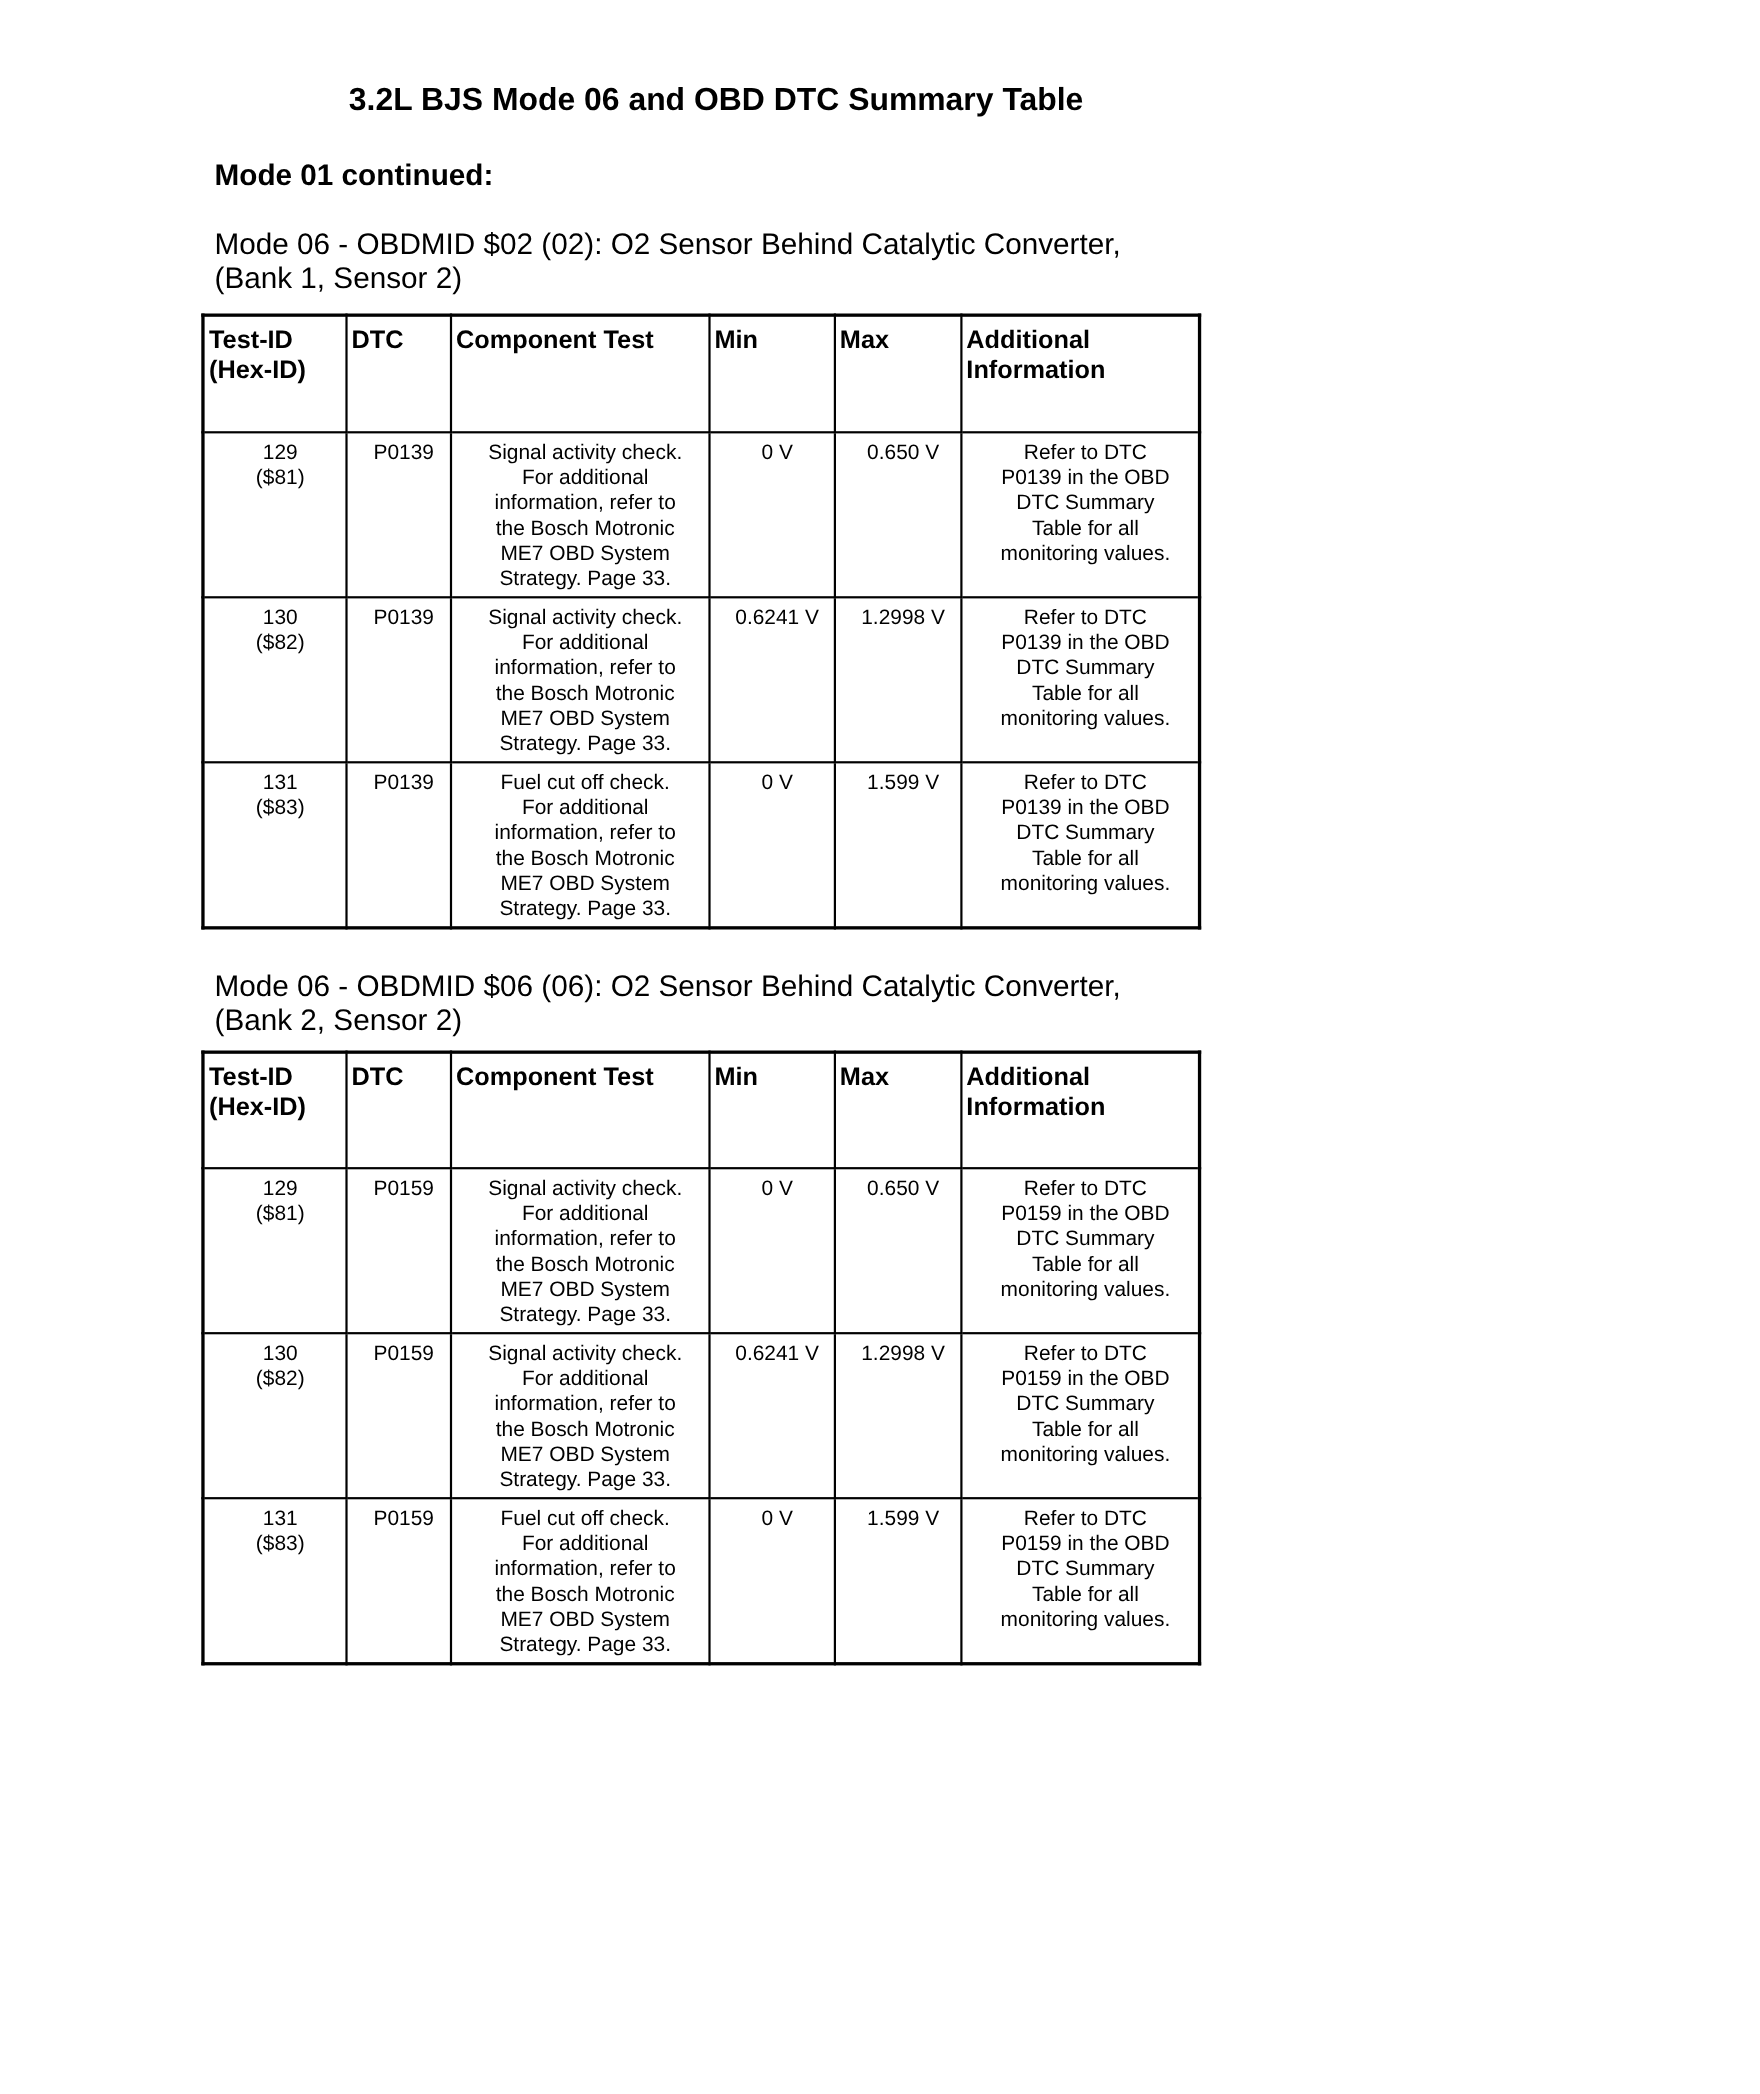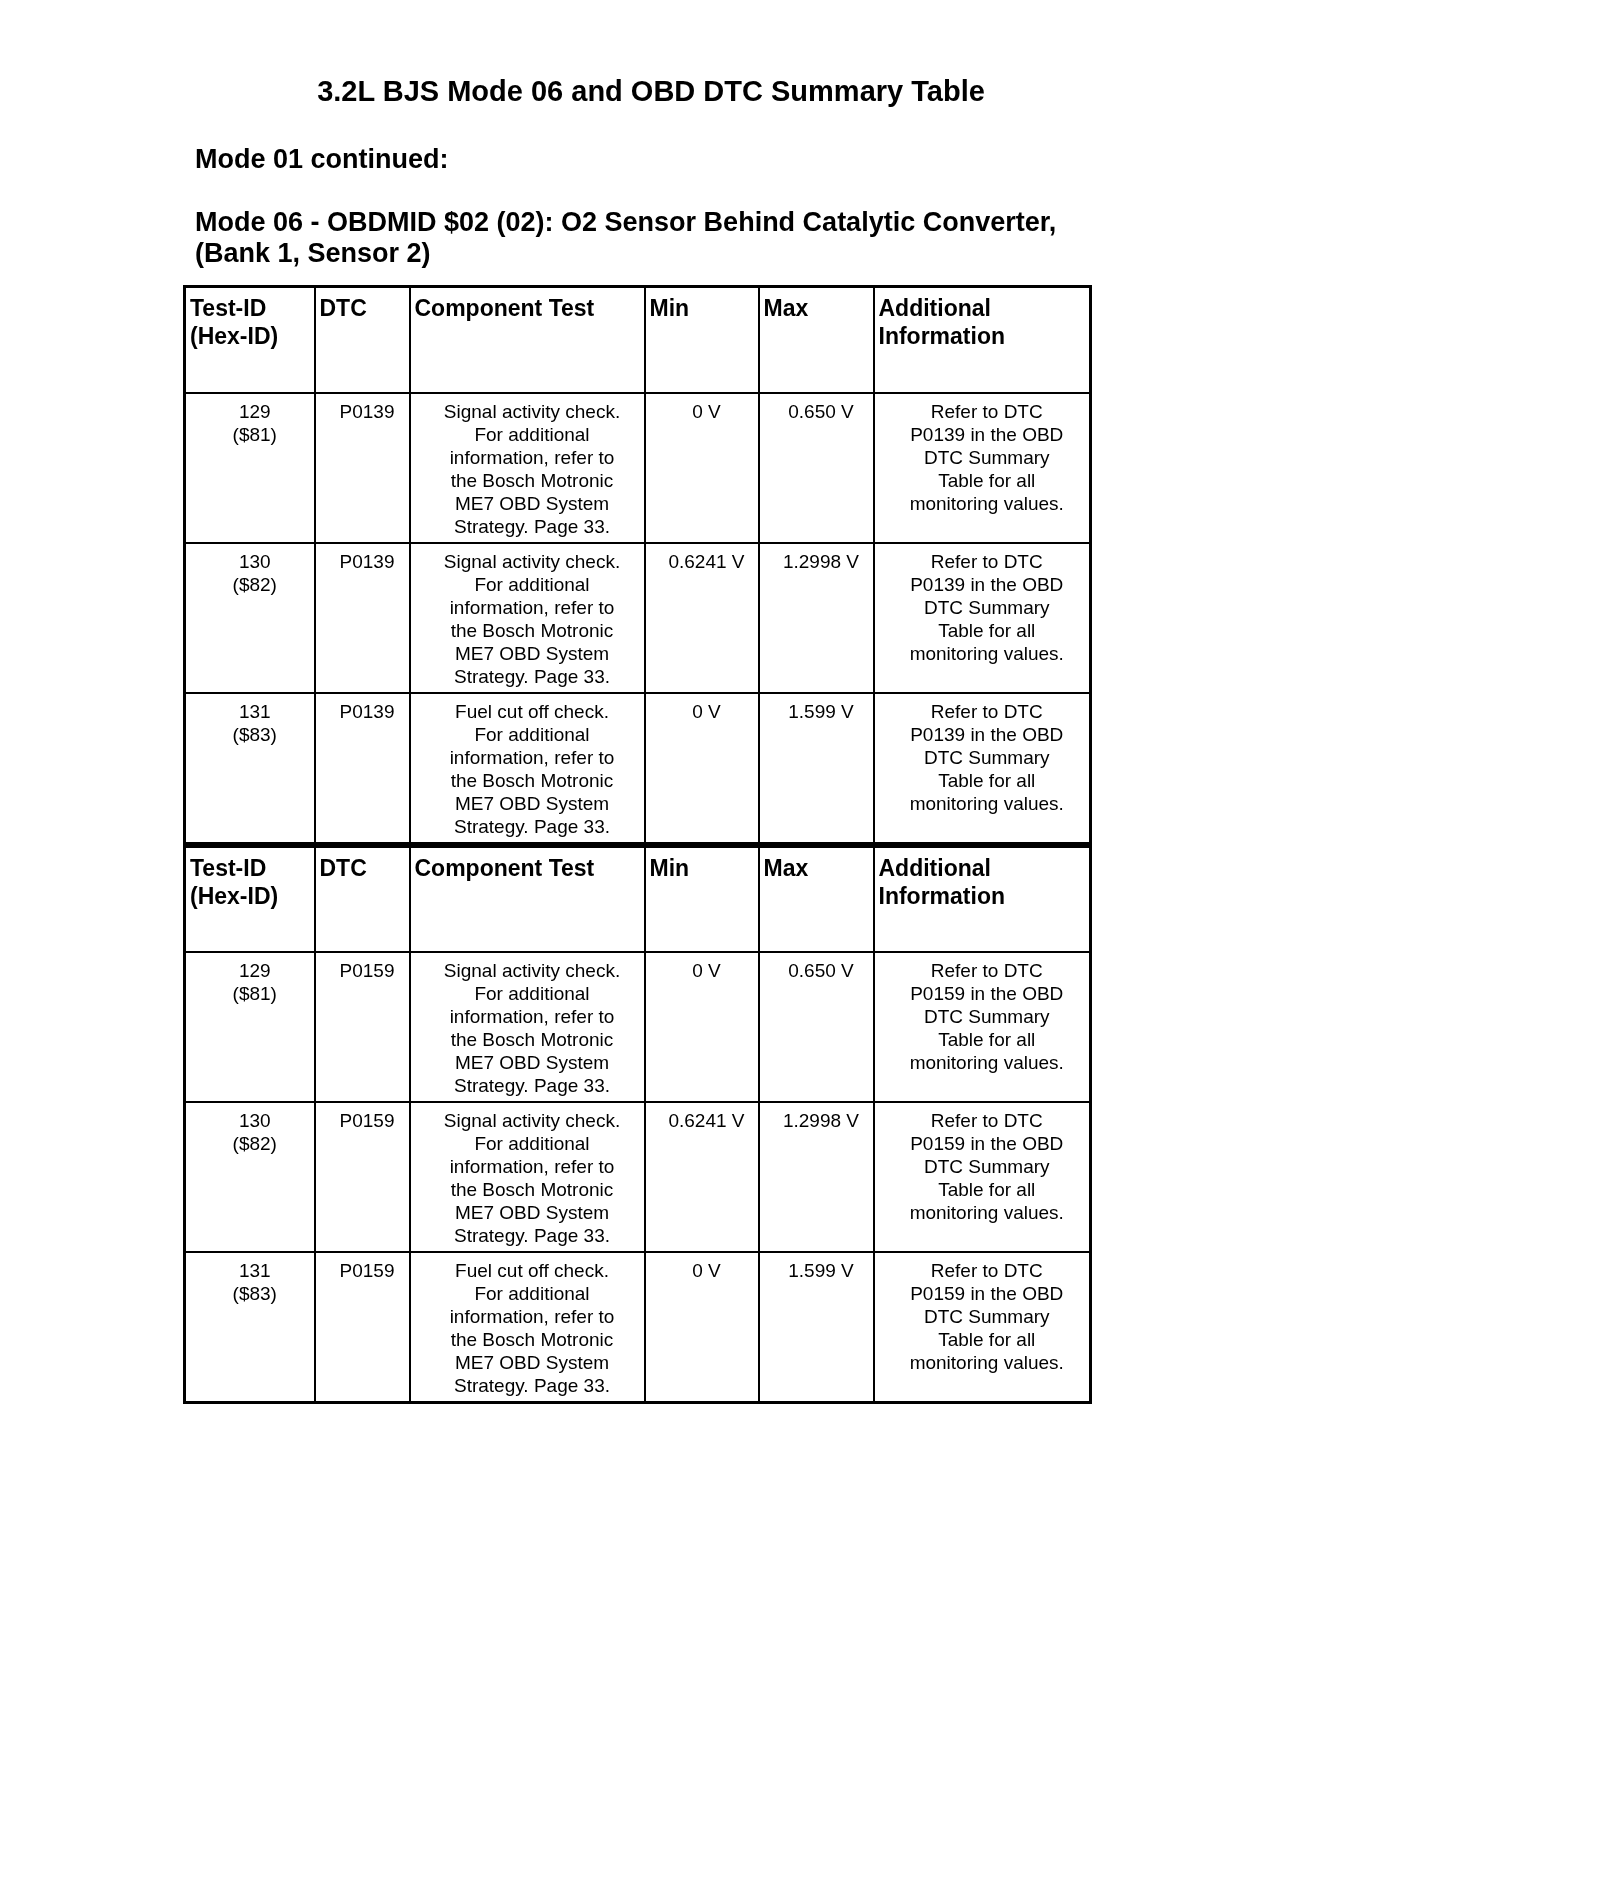--- a/index.html
+++ b/index.html
@@ -21,21 +21,21 @@
     padding-left: 30px;
   }
   .continued-label {
     font-size: 27px;
     font-weight: bold;
     margin-bottom: 32px;
     padding-left: 12px;
   }
   .section-heading {
     font-size: 27px;
-    font-weight: bold;
+    font-weight: normal;
     line-height: 31px;
     white-space: pre-line;
     margin-bottom: 16px;
     padding-left: 12px;
   }
   .section-heading.second { margin-top: 36px; margin-bottom: 12px; }
 
   table.dtc-table {
     border-collapse: collapse;
     width: 906px;
@@ -156,20 +156,22 @@
           <td>1.599 V</td>
           <td>Refer to DTC
 P0139 in the OBD
 DTC Summary
 Table for all
 monitoring values.</td>
         </tr>
       </tbody>
     </table>
 
+    <h2 class="section-heading second">Mode 06 - OBDMID $06 (06): O2 Sensor Behind Catalytic Converter,
+(Bank 2, Sensor 2)</h2>
 
     <table class="dtc-table">
       <colgroup>
         <col class="c-testid">
           <col class="c-dtc">
           <col class="c-comp">
           <col class="c-min">
           <col class="c-max">
           <col class="c-info">
       </colgroup>

